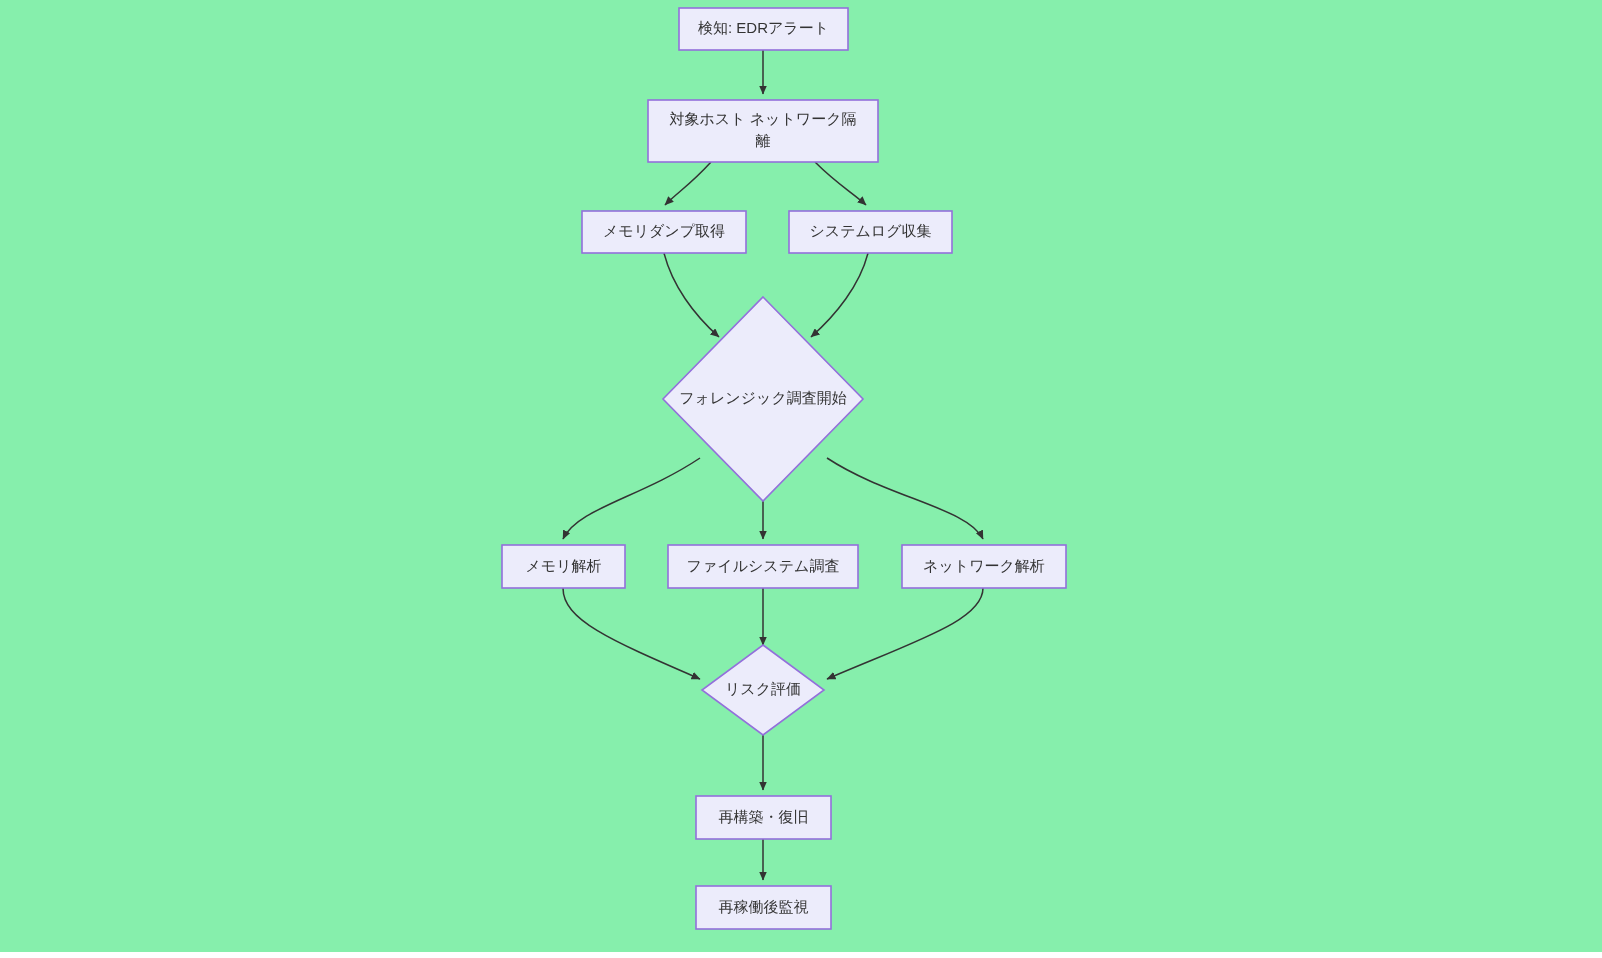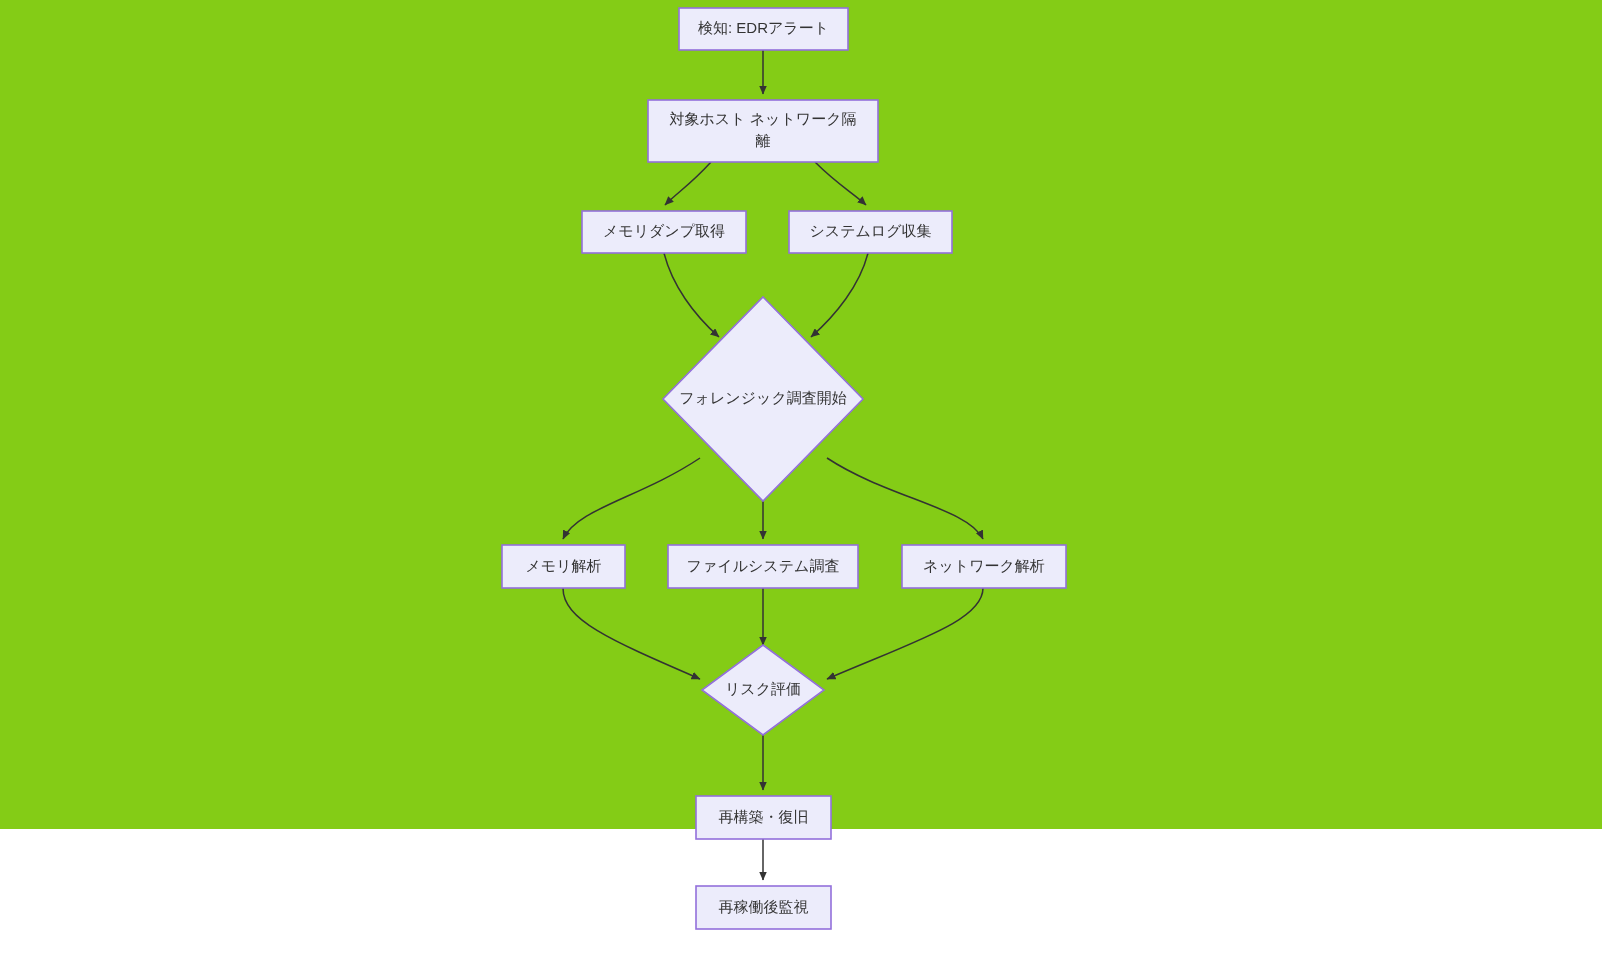--- a/index.html
+++ b/index.html
@@ -10,22 +10,22 @@
   }
   body {
     width: 1602px;
     height: 958px;
     overflow: hidden;
     font-family: "Liberation Sans", "DejaVu Sans", sans-serif;
   }
   #flow-root {
     position: relative;
     width: 1602px;
-    height: 829px;
-    background: #84cc16;
+    height: 952px;
+    background: #86efac;
     text-align: right;
   }
   svg#flowchart {
     display: block;
     width: 1602px;
     height: 958px;
   }
   .node-shape {
     fill: #ececfb;
     stroke: #9370db;

